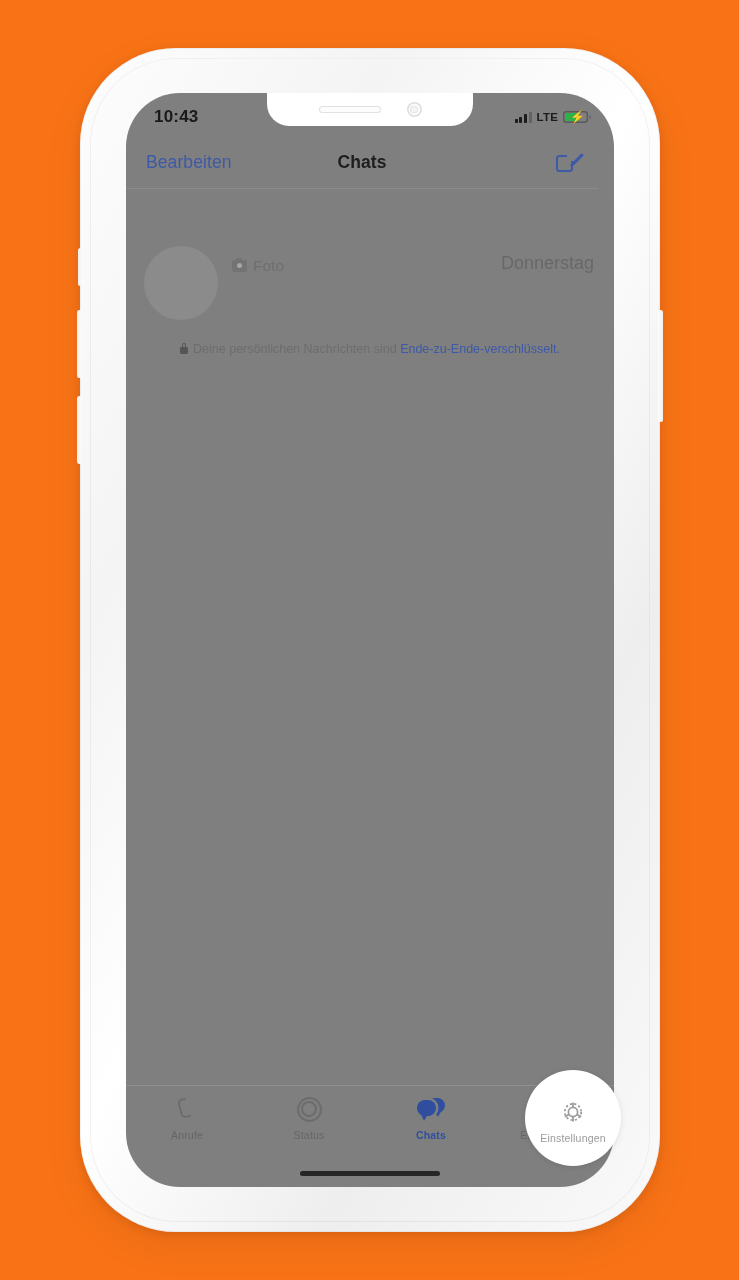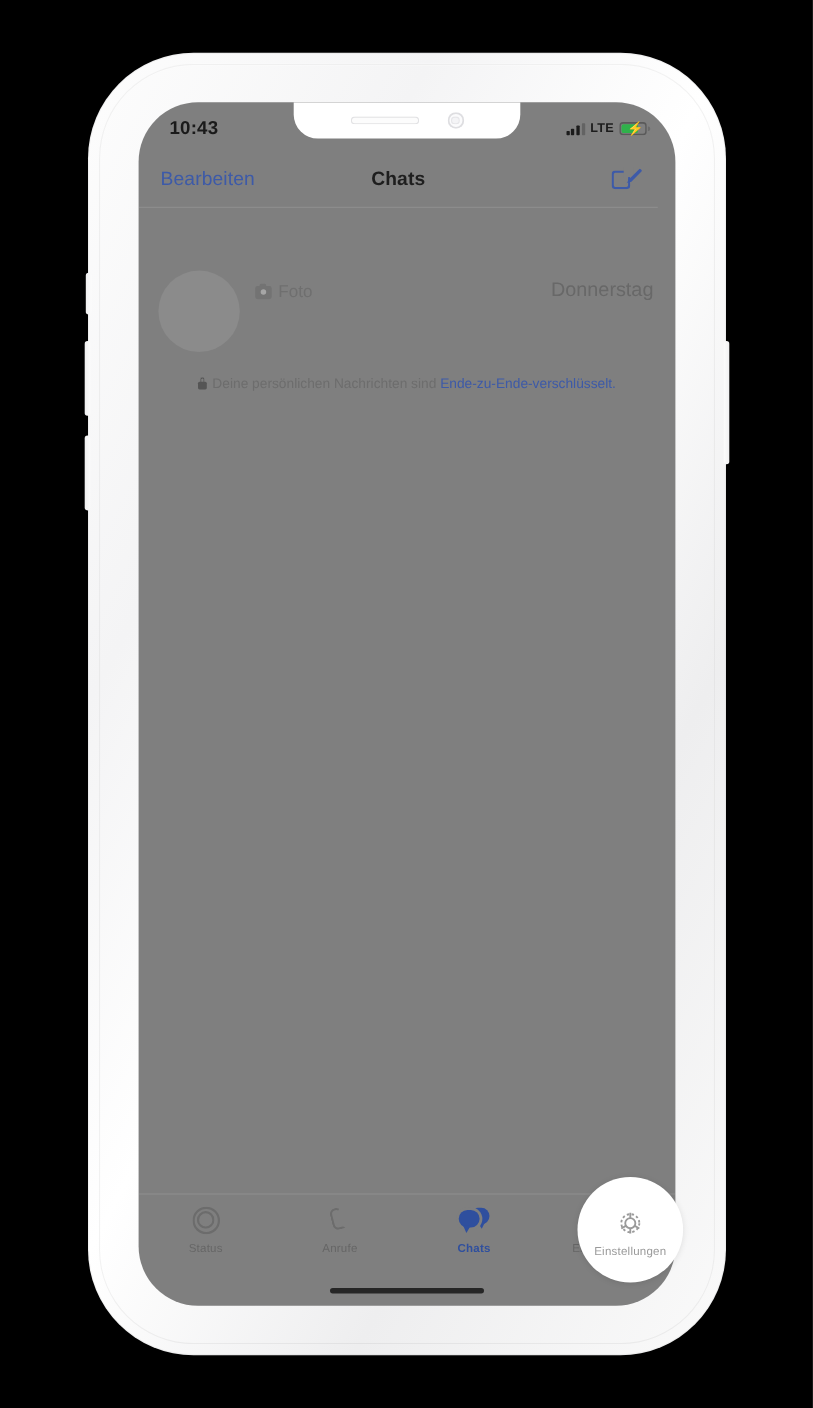--- a/index.html
+++ b/index.html
@@ -1,20 +1,20 @@
 <!DOCTYPE html>
 <html><head>
 <meta charset="utf-8">
 <style>
   html,body{margin:0;padding:0;background:#ffffff;}
   body{width:739px;height:1280px;overflow:hidden;font-family:"Liberation Sans",sans-serif;
        -webkit-font-smoothing:antialiased;}
 
   
-  .scene{position:absolute;inset:0;background:#000000;}
+  .scene{position:absolute;inset:0;background:#f97316;}
 
   
   .device{
     position:absolute;left:80px;top:48px;width:580px;height:1184px;
     border-radius:96px;
     background:linear-gradient(118deg,#fdfdfd 0%,#f4f4f5 26%,#ffffff 48%,#eeeeef 72%,#fafafa 100%);
     box-shadow:0 2px 10px rgba(0,0,0,.10),0 14px 40px rgba(0,0,0,.07),
                inset 0 0 0 1px rgba(0,0,0,.045);
   }
   .device-inner-ring{
@@ -235,30 +235,30 @@
           <span class="lock"></span><span>Deine persönlichen Nachrichten sind </span><a href="#">Ende-zu-Ende-verschlüsselt.</a>
         </div>
 
       </div>
 
       <div class="tabbar">
         <div class="tabs">
 
           <div class="tab">
             <div class="tab-ico">
-              <div class="ic-status"></div>
-            </div>
-            <div class="tab-lbl">Status</div>
+              <div class="ic-phone"></div>
+            </div>
+            <div class="tab-lbl">Anrufe</div>
           </div>
 
           <div class="tab">
             <div class="tab-ico">
-              <div class="ic-phone"></div>
-            </div>
-            <div class="tab-lbl">Anrufe</div>
+              <div class="ic-status"></div>
+            </div>
+            <div class="tab-lbl">Status</div>
           </div>
 
 
           <div class="tab active">
             <div class="tab-ico">
               <div class="ic-chats">
                   <div class="b1"></div>
                   <div class="b2"></div>
                 </div>
             </div>

